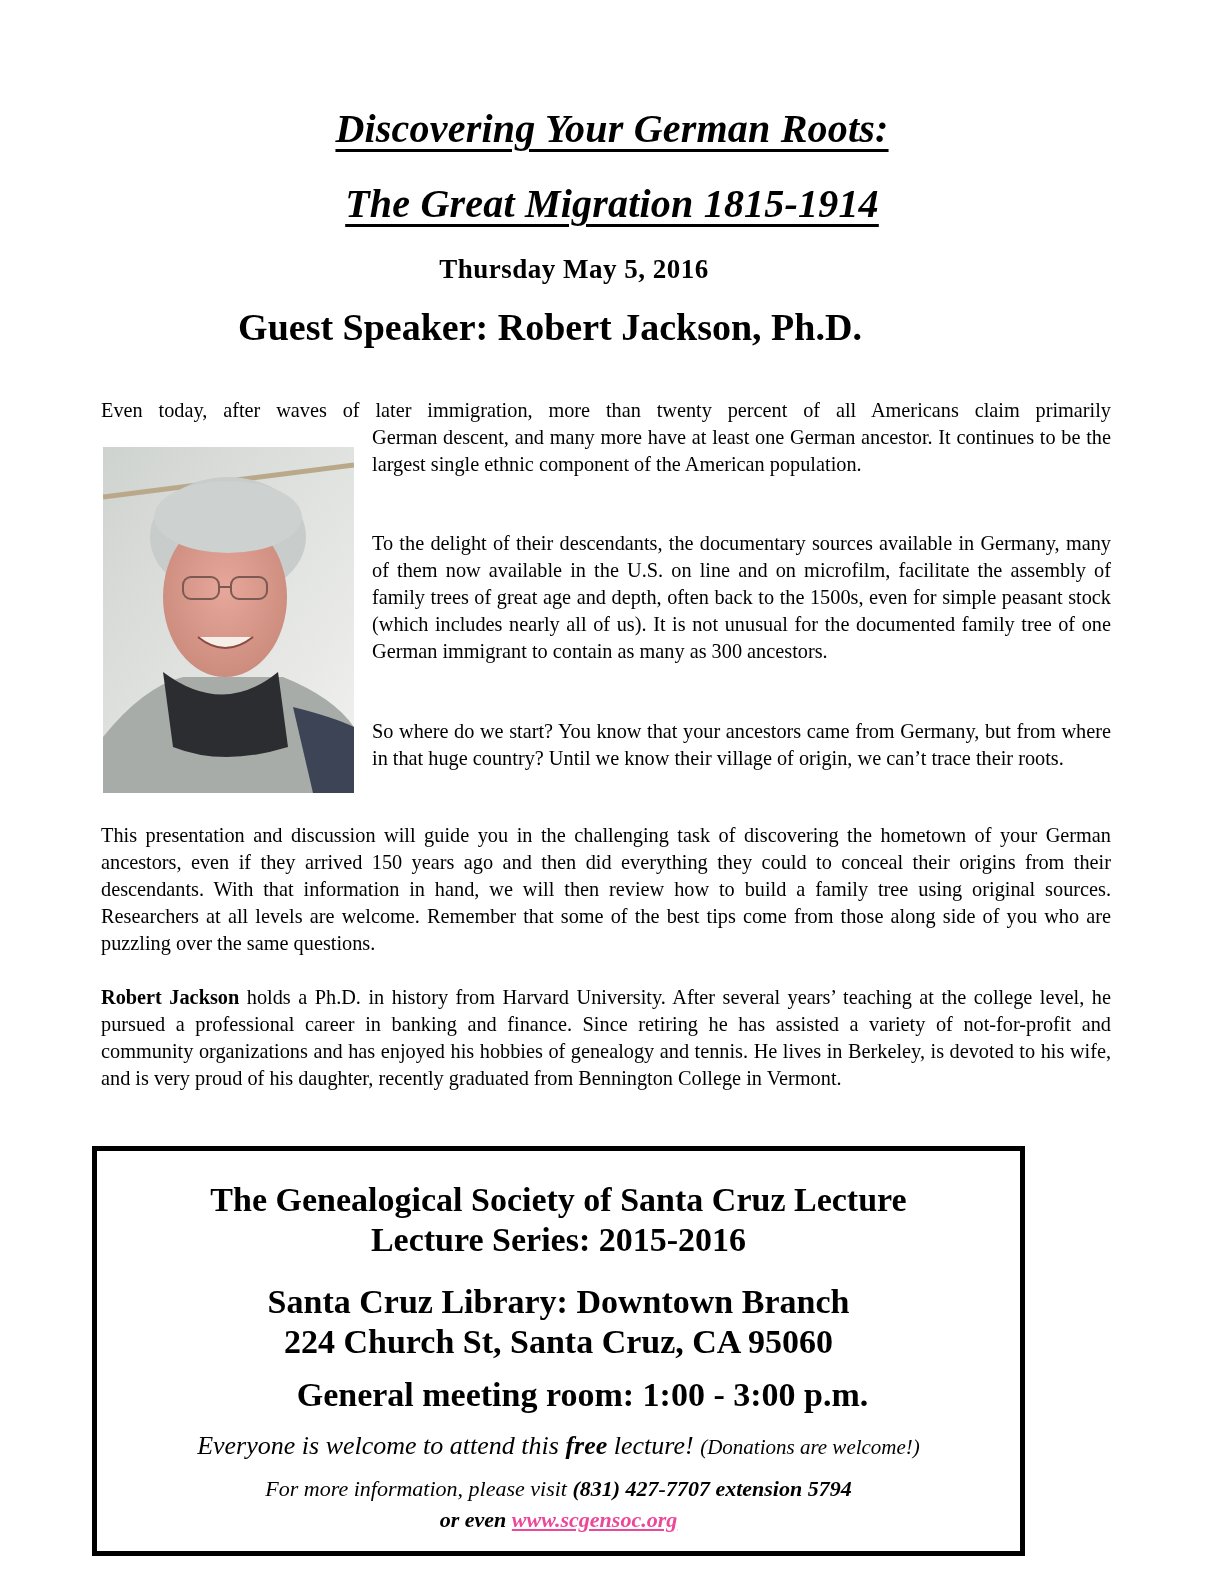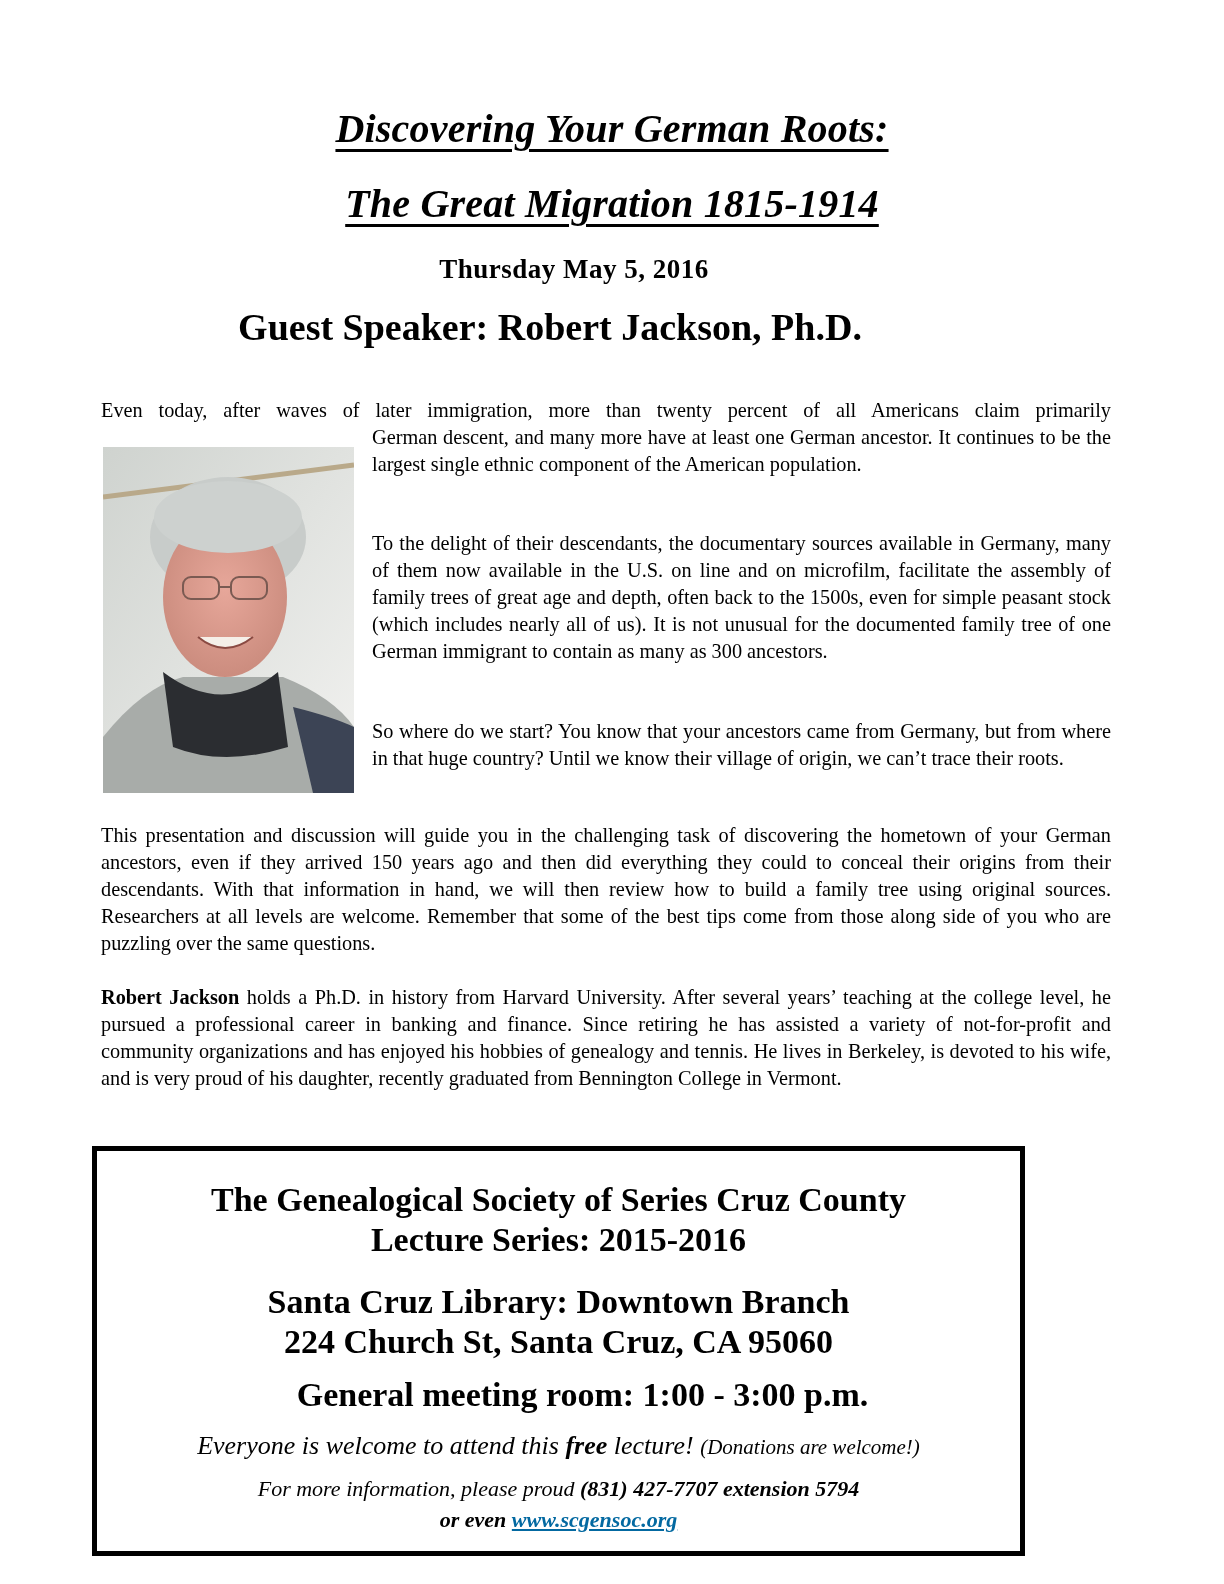--- a/index.html
+++ b/index.html
@@ -101,21 +101,21 @@
   </svg>
 </div>
 
 <div class="para last" id="p1b">German descent, and many more have at least one German ancestor. It continues to be the largest single ethnic component of the American population.</div>
 <div class="para last" id="p2">To the delight of their descendants, the documentary sources available in Germany, many of them now available in the U.S. on line and on microfilm, facilitate the assembly of family trees of great age and depth, often back to the 1500s, even for simple peasant stock (which includes nearly all of us). It is not unusual for the documented family tree of one German immigrant to contain as many as 300 ancestors.</div>
 <div class="para last" id="p3">So where do we start? You know that your ancestors came from Germany, but from where in that huge country? Until we know their village of origin, we can’t trace their roots.</div>
 <div class="para last" id="p4">This presentation and discussion will guide you in the challenging task of discovering the hometown of your German ancestors, even if they arrived 150 years ago and then did everything they could to conceal their origins from their descendants. With that information in hand, we will then review how to build a family tree using original sources. Researchers at all levels are welcome. Remember that some of the best tips come from those along side of you who are puzzling over the same questions.</div>
 <div class="para last" id="p5"><b>Robert Jackson</b><span> holds a Ph.D. in history from Harvard University. After several years’ teaching at the college level, he pursued a professional career in banking and finance. Since retiring he has assisted a variety of not-for-profit and community organizations and has enjoyed his hobbies of genealogy and tennis. He lives in Berkeley, is devoted to his wife, and is very proud of his daughter, recently graduated from Bennington College in Vermont.</span></div>
 
 <div class="info-box">
-  <div class="box-line" id="b1">The Genealogical Society of Series Cruz County</div>
+  <div class="box-line" id="b1">The Genealogical Society of Santa Cruz Lecture</div>
   <div class="box-line" id="b2">Lecture Series: 2015-2016</div>
   <div class="box-line" id="b3">Santa Cruz Library: Downtown Branch</div>
   <div class="box-line" id="b4">224 Church St, Santa Cruz, CA 95060</div>
   <div class="box-line" id="b5">General meeting room: 1:00 - 3:00 p.m.</div>
   <div class="box-line" id="b6"><span>Everyone is welcome to attend this </span><b>free</b><span> lecture! </span><span class="small">(Donations are welcome!)</span></div>
-  <div class="box-line" id="b7"><span>For more information, please proud </span><b>(831) 427-7707 extension 5794</b></div>
-  <div class="box-line" id="b8"><span>or even </span><a style="color: #0369a1;">www.scgensoc.org</a></div>
+  <div class="box-line" id="b7"><span>For more information, please visit </span><b>(831) 427-7707 extension 5794</b></div>
+  <div class="box-line" id="b8"><span>or even </span><a style="color: #ec4899;">www.scgensoc.org</a></div>
 </div>
 
 </body></html>

